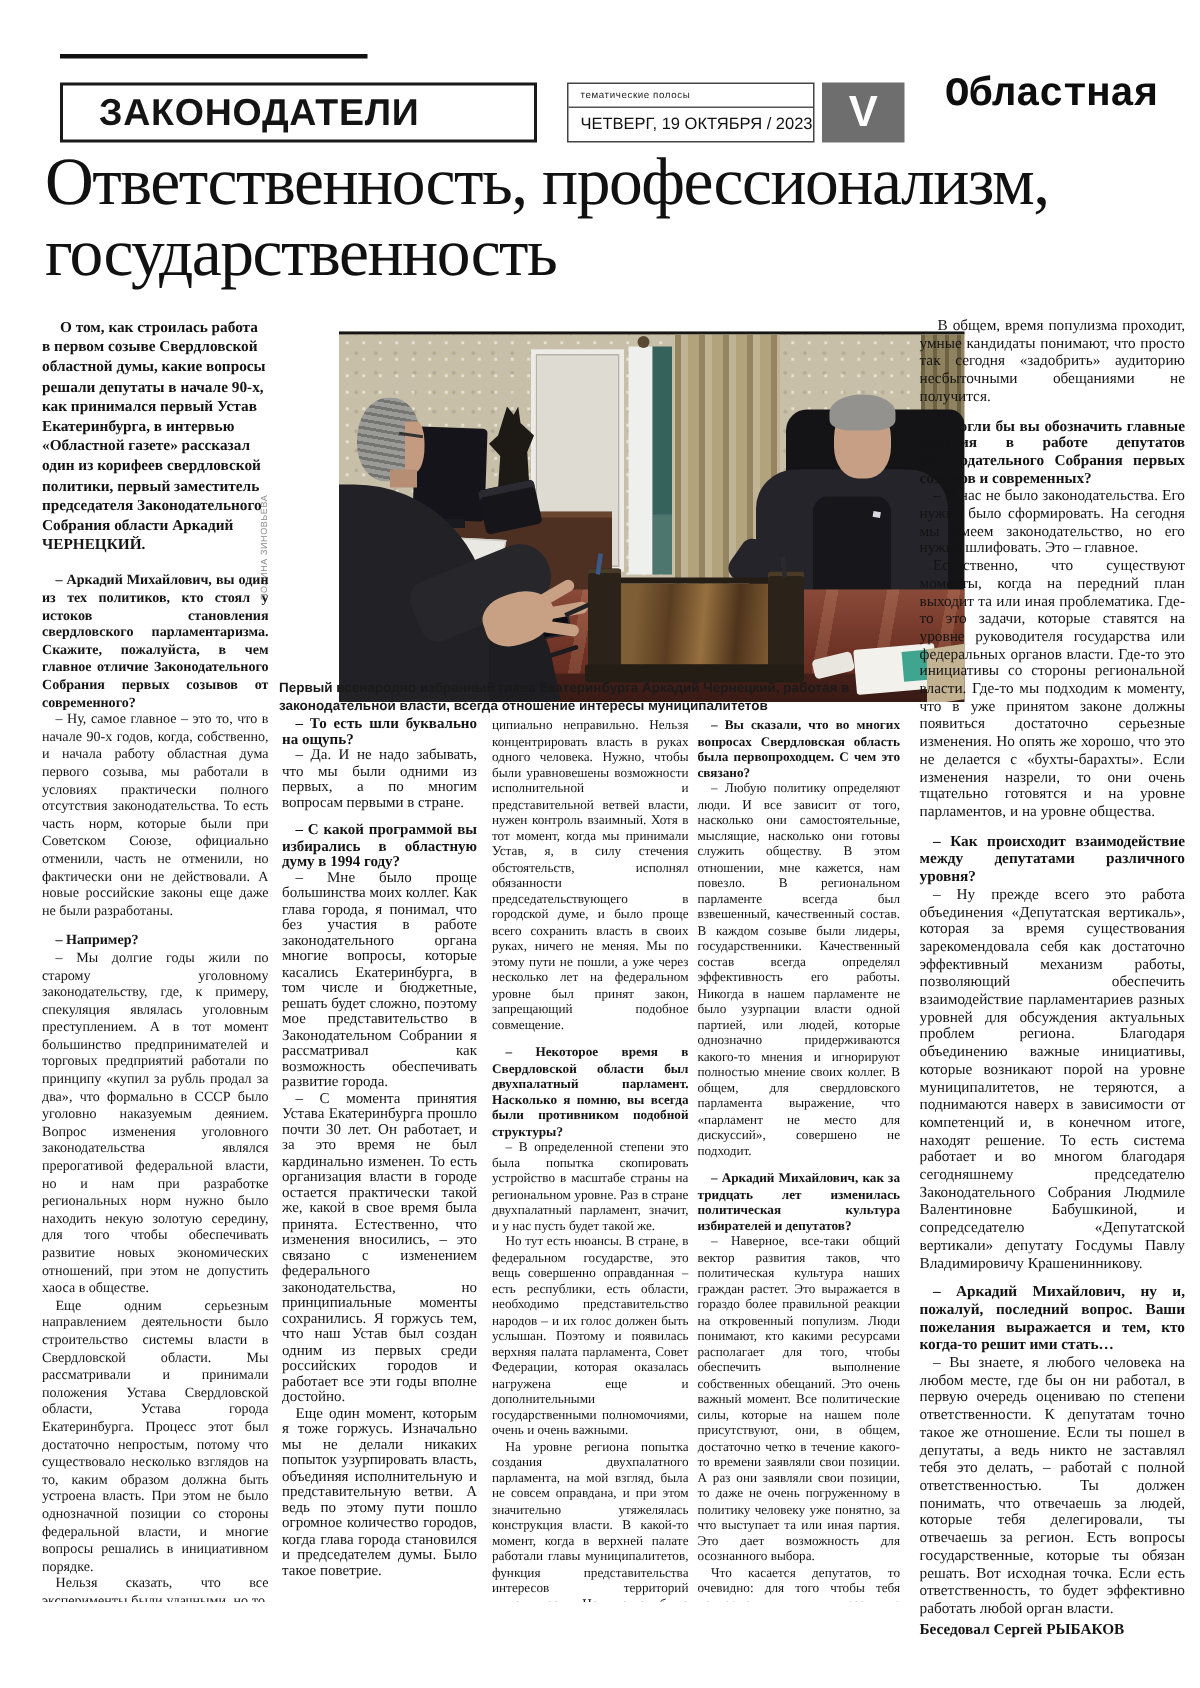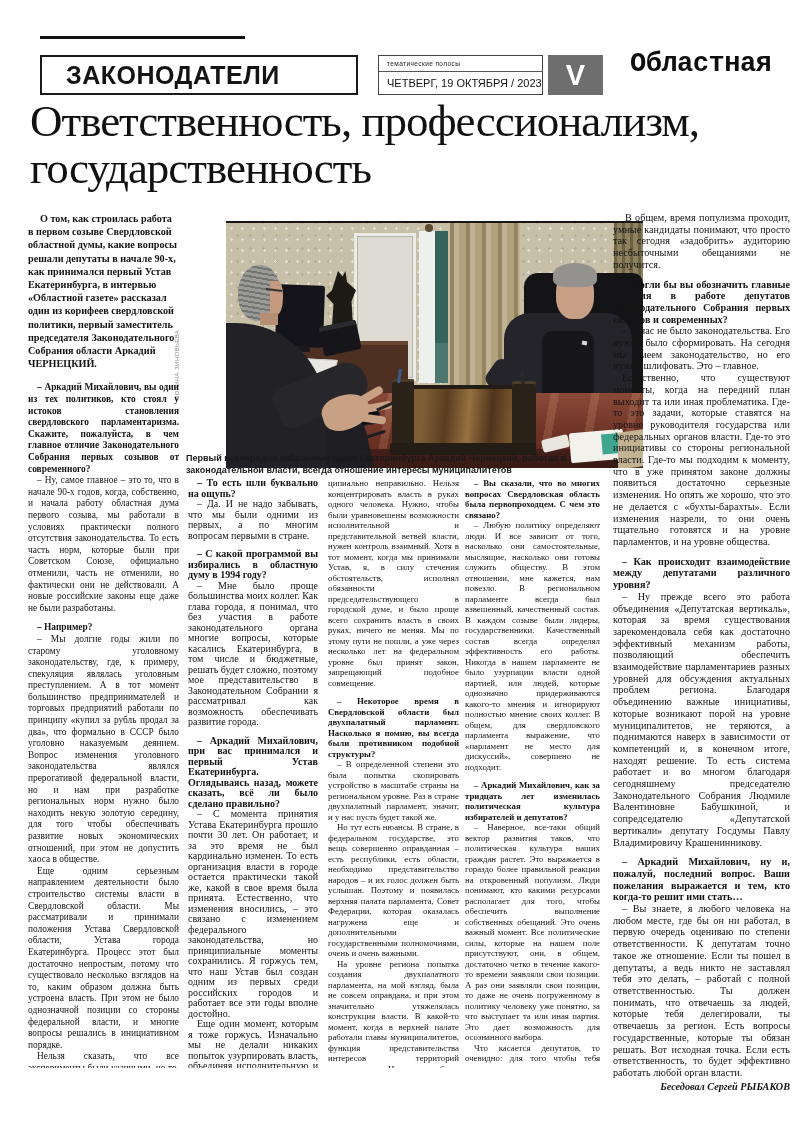--- a/index.html
+++ b/index.html
@@ -114,21 +114,21 @@
   .col{position:absolute;overflow:hidden;text-align:justify;}
   .col p{margin:0;text-indent:9px;}
   .col p.q{font-weight:bold;margin-top:8px;}
   .col1{left:28px;top:212px;width:151px;height:856px;font-size:9.4px;line-height:11.6px;}
   .col1 .lede{font-weight:bold;font-size:10.2px;line-height:13.2px;text-align:left;text-indent:12px;
               margin-bottom:12px;}
   .col2{left:188px;top:478px;width:130px;height:590px;font-size:10px;line-height:10.5px;}
   .col3{left:328px;top:478px;width:131px;height:590px;font-size:8.8px;line-height:10.5px;}
   .col4{left:465px;top:478px;width:135px;height:590px;font-size:8.8px;line-height:10.5px;}
   .col5{left:613px;top:212px;width:177px;height:900px;font-size:10.2px;line-height:11.7px;}
-  .byline{font-weight:bold;text-align:right;text-indent:0 !important;margin-top:2px !important;font-style:italic;}
+  .byline{font-weight:bold;text-align:left;text-indent:0 !important;margin-top:2px !important;}
 </style>
 </head>
 <body>
 
 <div class="page">
 
   <div class="top-rule"></div>
 
   <div class="section-box">
     <span>ЗАКОНОДАТЕЛИ</span>
@@ -210,21 +210,20 @@
     <p class="a">– Мы долгие годы жили по старому уголовному законодательству, где, к примеру, спекуляция являлась уголовным преступлением. А в тот момент большинство предпринимателей и торговых предприятий работали по принципу «купил за рубль продал за два», что формально в СССР было уголовно наказуемым деянием. Вопрос изменения уголовного законодательства являлся прерогативой федеральной власти, но и нам при разработке региональных норм нужно было находить некую золотую середину, для того чтобы обеспечивать развитие новых экономических отношений, при этом не допустить хаоса в обществе.</p>
     <p class="a">Еще одним серьезным направлением деятельности было строительство системы власти в Свердловской области. Мы рассматривали и принимали положения Устава Свердловской области, Устава города Екатеринбурга. Процесс этот был достаточно непростым, потому что существовало несколько взглядов на то, каким образом должна быть устроена власть. При этом не было однозначной позиции со стороны федеральной власти, и многие вопросы решались в инициативном порядке.</p>
     <p class="a">Нельзя сказать, что все эксперименты были удачными, но то, что они, в принципе, имели возможность появиться, говорит о тех возможностях, которые были у региональных законодателей, и о том, что первые составы областного парламента работали с душой, искали оптимальные пути развития общества, развития экономики и социальной сферы, пытаясь в региональных законах закрепить новые нормы.</p>
   </section>
 
   <section class="col col2">
     <p class="q" style="margin-top:0">– То есть шли буквально на ощупь?</p>
     <p class="a">– Да. И не надо забывать, что мы были одними из первых, а по многим вопросам первыми в стране.</p>
     <p class="q">– С какой программой вы избирались в областную думу в 1994 году?</p>
     <p class="a">– Мне было проще большинства моих коллег. Как глава города, я понимал, что без участия в работе законодательного органа многие вопросы, которые касались Екатеринбурга, в том числе и бюджетные, решать будет сложно, поэтому мое представительство в Законодательном Собрании я рассматривал как возможность обеспечивать развитие города.</p>
-    <p class="q">– Аркадий Михайлович, при вас принимался и первый Устав Екатеринбурга. Оглядываясь назад, можете сказать, всё ли было сделано правильно?</p>
     <p class="a">– С момента принятия Устава Екатеринбурга прошло почти 30 лет. Он работает, и за это время не был кардинально изменен. То есть организация власти в городе остается практически такой же, какой в свое время была принята. Естественно, что изменения вносились, – это связано с изменением федерального законодательства, но принципиальные моменты сохранились. Я горжусь тем, что наш Устав был создан одним из первых среди российских городов и работает все эти годы вполне достойно.</p>
     <p class="a">Еще один момент, которым я тоже горжусь. Изначально мы не делали никаких попыток узурпировать власть, объединяя исполнительную и представительную ветви. А ведь по этому пути пошло огромное количество городов, когда глава города становился и председателем думы. Было такое поветрие.</p>
 
   </section>
 
   <section class="col col3">
     <p class="a" style="text-indent:0">ципиально неправильно. Нельзя концентрировать власть в руках одного человека. Нужно, чтобы были уравновешены возможности исполнительной и представительной ветвей власти, нужен контроль взаимный. Хотя в тот момент, когда мы принимали Устав, я, в силу стечения обстоятельств, исполнял обязанности председательствующего в городской думе, и было проще всего сохранить власть в своих руках, ничего не меняя. Мы по этому пути не пошли, а уже через несколько лет на федеральном уровне был принят закон, запрещающий подобное совмещение.</p>
     <p class="q">– Некоторое время в Свердловской области был двухпалатный парламент. Насколько я помню, вы всегда были противником подобной структуры?</p>
     <p class="a">– В определенной степени это была попытка скопировать устройство в масштабе страны на региональном уровне. Раз в стране двухпалатный парламент, значит, и у нас пусть будет такой же.</p>
     <p class="a">Но тут есть нюансы. В стране, в федеральном государстве, это вещь совершенно оправданная – есть республики, есть области, необходимо представительство народов – и их голос должен быть услышан. Поэтому и появилась верхняя палата парламента, Совет Федерации, которая оказалась нагружена еще и дополнительными государственными полномочиями, очень и очень важными.</p>

